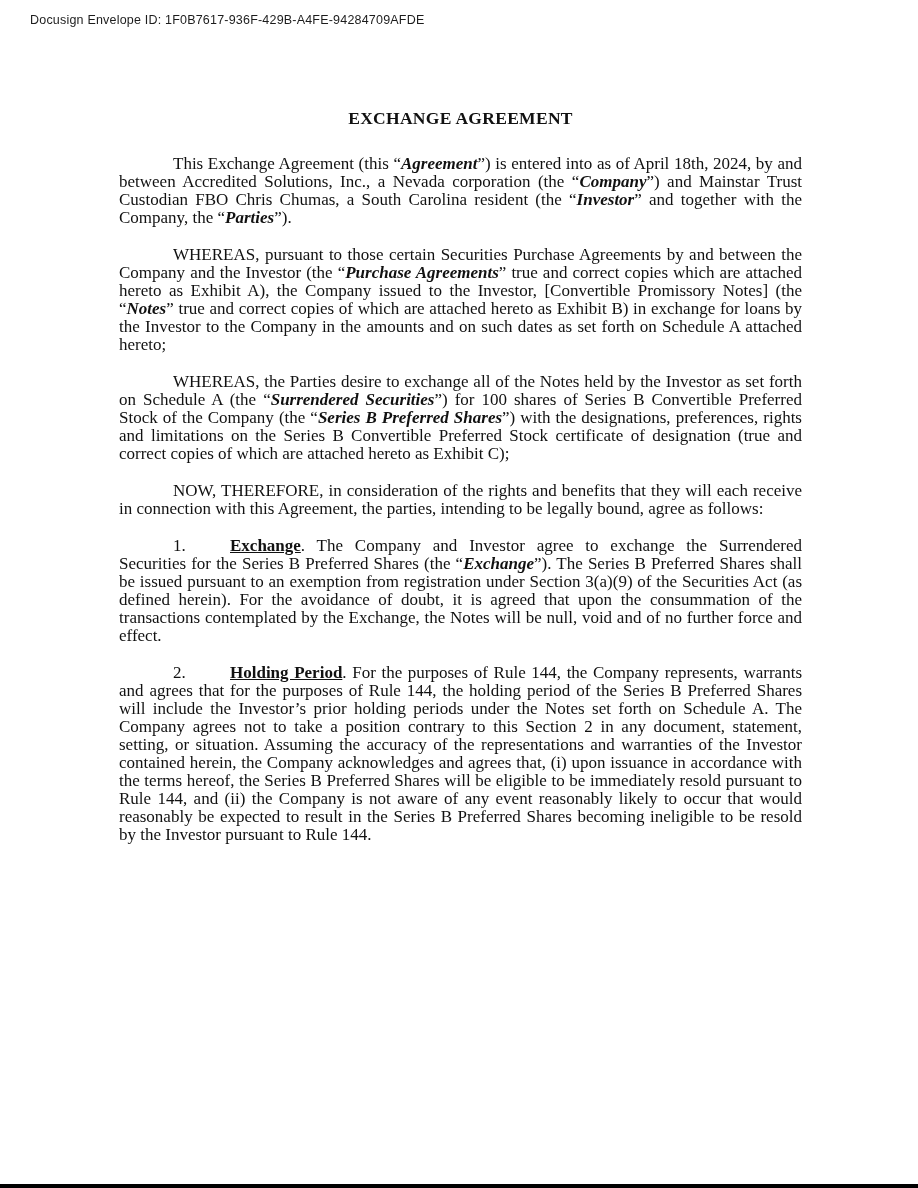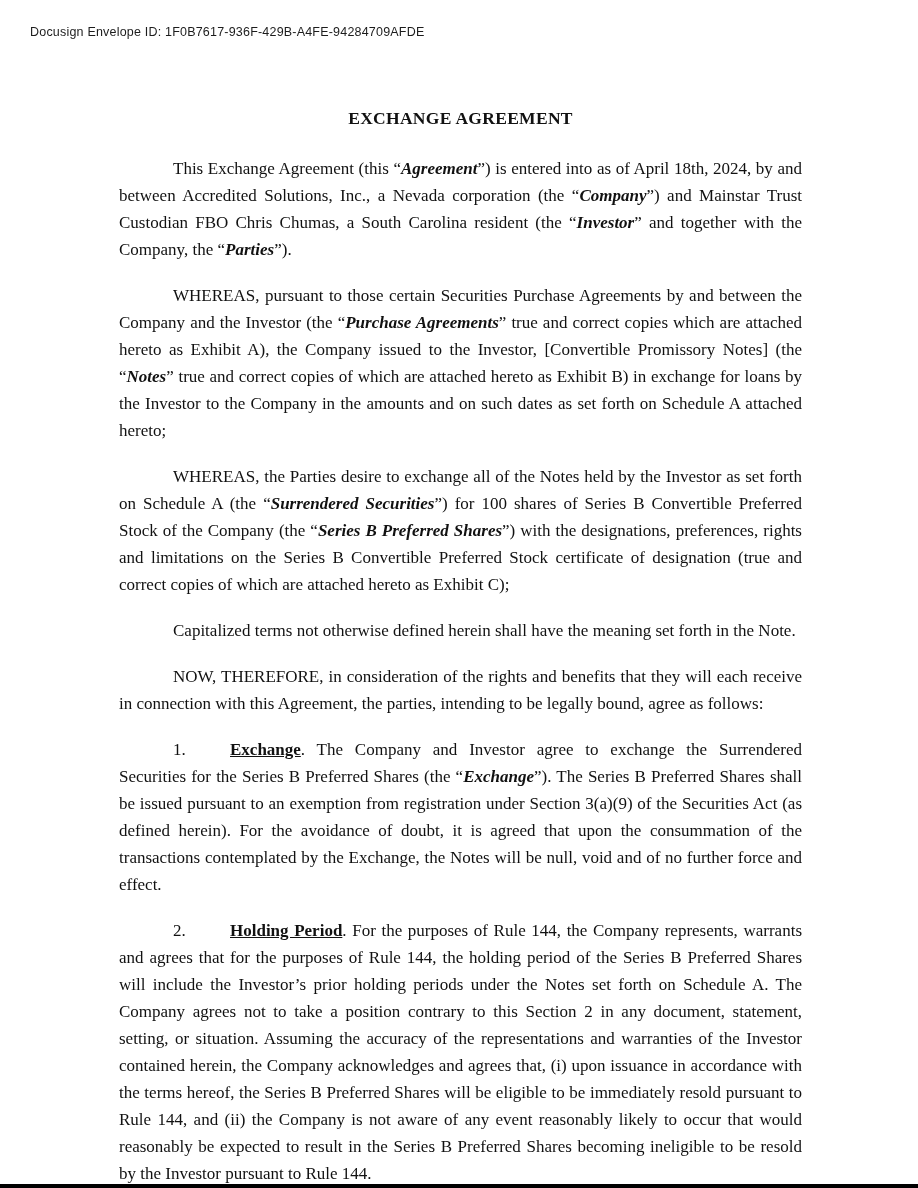--- a/index.html
+++ b/index.html
@@ -11,21 +11,21 @@
     position: relative;
     width: 918px;
     height: 1188px;
     background: #ffffff;
     overflow: hidden;
     font-family: "Liberation Serif", serif;
     color: #111111;
   }
   .envelope-id {
     position: absolute;
-    top: 25px;
+    top: 13px;
     left: 30px;
     font-family: "Liberation Sans", sans-serif;
     font-size: 12.5px;
     color: #1c1c1c;
     letter-spacing: 0.2px;
   }
   .content {
     position: absolute;
     top: 108px;
     left: 119px;
@@ -33,21 +33,21 @@
   }
   .doc-title {
     font-size: 17.5px;
     font-weight: bold;
     text-align: center;
     margin: 0 0 26px 0;
     letter-spacing: 0.3px;
   }
   p.doc-para {
     font-size: 17px;
-    line-height: 27px;
+    line-height: 18px;
     text-align: justify;
     text-indent: 54px;
     margin: 0 0 19px 0;
   }
   
   .st-bi { font-weight: bold; font-style: italic; }
   .st-bu { font-weight: bold; text-decoration: underline; }
   .st-num { display: inline-block; width: 57px; text-indent: 0; }
   .page-bottom-edge {
     position: absolute;
@@ -68,21 +68,20 @@
   <div class="content">
 
     <h1 class="doc-title">EXCHANGE AGREEMENT</h1>
 
     <p class="doc-para"><span>This Exchange Agreement (this “</span><span class="st-bi">Agreement</span><span>”) is entered into as of April 18th, 2024, by and between Accredited Solutions, Inc., a Nevada corporation (the “</span><span class="st-bi">Company</span><span>”) and Mainstar Trust Custodian FBO Chris Chumas, a South Carolina resident (the “</span><span class="st-bi">Investor</span><span>” and together with the Company, the “</span><span class="st-bi">Parties</span><span>”).</span></p>
 
     <p class="doc-para"><span>WHEREAS, pursuant to those certain Securities Purchase Agreements by and between the Company and the Investor (the “</span><span class="st-bi">Purchase Agreements</span><span>” true and correct copies which are attached hereto as Exhibit A), the Company issued to the Investor, [Convertible Promissory Notes] (the “</span><span class="st-bi">Notes</span><span>” true and correct copies of which are attached hereto as Exhibit B) in exchange for loans by the Investor to the Company in the amounts and on such dates as set forth on Schedule A attached hereto;</span></p>
 
     <p class="doc-para"><span>WHEREAS, the Parties desire to exchange all of the Notes held by the Investor as set forth on Schedule A (the “</span><span class="st-bi">Surrendered Securities</span><span>”) for 100 shares of Series B Convertible Preferred Stock of the Company (the “</span><span class="st-bi">Series B Preferred Shares</span><span>”) with the designations, preferences, rights and limitations on the Series B Convertible Preferred Stock certificate of designation (true and correct copies of which are attached hereto as Exhibit C);</span></p>
 
-    <p class="doc-para"><span>Capitalized terms not otherwise defined herein shall have the meaning set forth in the Note.</span></p>
 
     <p class="doc-para"><span>NOW, THEREFORE, in consideration of the rights and benefits that they will each receive in connection with this Agreement, the parties, intending to be legally bound, agree as follows:</span></p>
 
     <p class="doc-para"><span class="st-num">1.</span><span class="st-bu">Exchange</span><span>. The Company and Investor agree to exchange the Surrendered Securities for the Series B Preferred Shares (the “</span><span class="st-bi">Exchange</span><span>”). The Series B Preferred Shares shall be issued pursuant to an exemption from registration under Section 3(a)(9) of the Securities Act (as defined herein). For the avoidance of doubt, it is agreed that upon the consummation of the transactions contemplated by the Exchange, the Notes will be null, void and of no further force and effect.</span></p>
 
     <p class="doc-para"><span class="st-num">2.</span><span class="st-bu">Holding Period</span><span>. For the purposes of Rule 144, the Company represents, warrants and agrees that for the purposes of Rule 144, the holding period of the Series B Preferred Shares will include the Investor’s prior holding periods under the Notes set forth on Schedule A. The Company agrees not to take a position contrary to this Section 2 in any document, statement, setting, or situation. Assuming the accuracy of the representations and warranties of the Investor contained herein, the Company acknowledges and agrees that, (i) upon issuance in accordance with the terms hereof, the Series B Preferred Shares will be eligible to be immediately resold pursuant to Rule 144, and (ii) the Company is not aware of any event reasonably likely to occur that would reasonably be expected to result in the Series B Preferred Shares becoming ineligible to be resold by the Investor pursuant to Rule 144.</span></p>
 
 
   </div>
 

